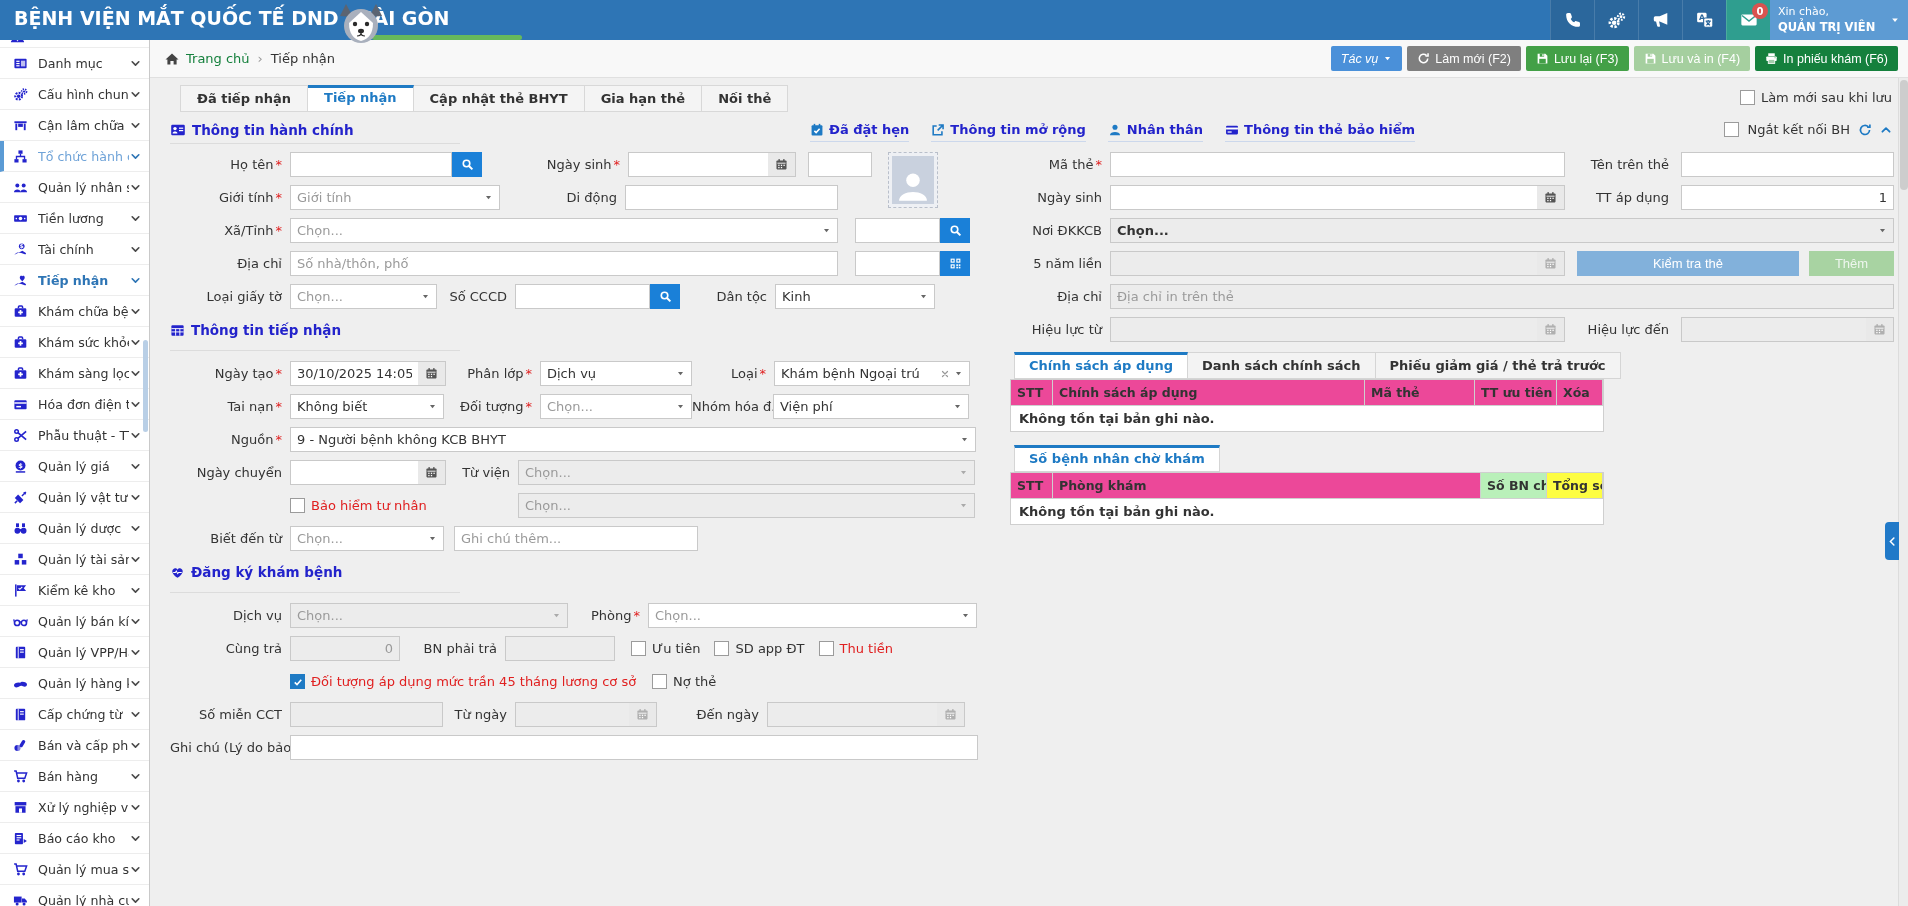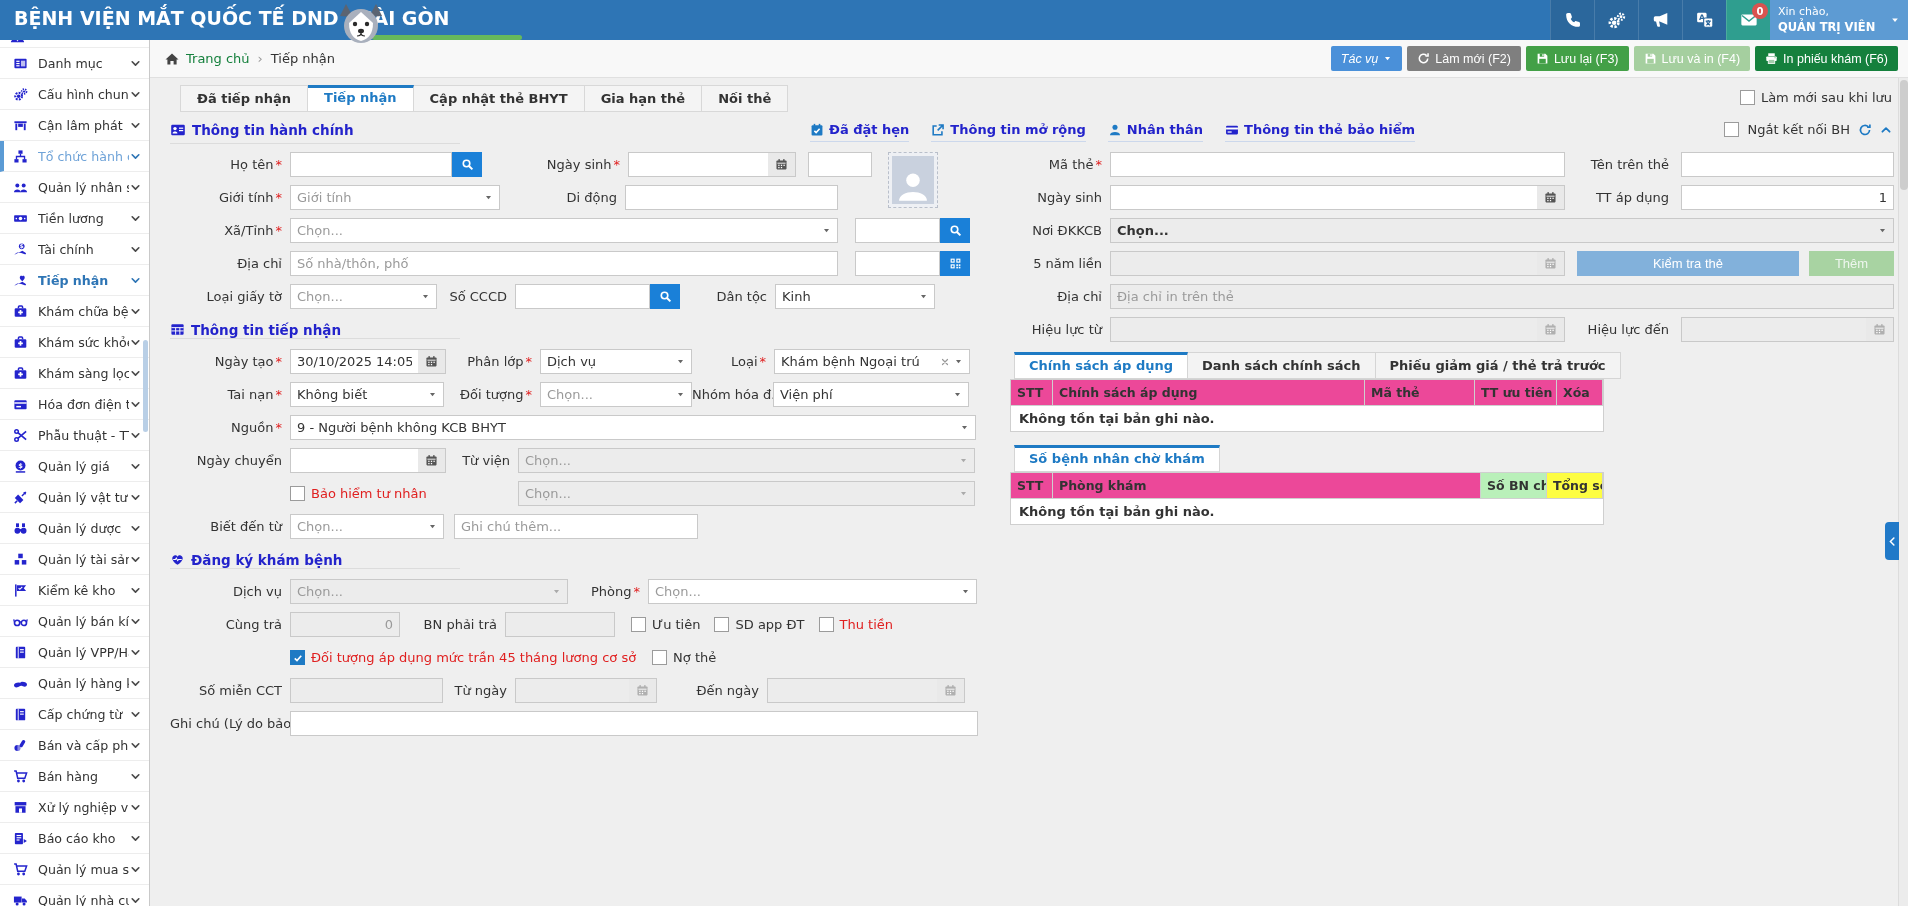--- a/index.html
+++ b/index.html
@@ -91,21 +91,21 @@
   .grp.fx { flex:1; }
   .icb { width:30px; height:25px; background:#1a80d8; border:1px solid #1a80d8; display:flex; align-items:center;
          justify-content:center; cursor:pointer; flex:none; }
   .calb { width:28px; height:25px; background:#e9e9e9; border:1px solid #c9c9c9; border-left:none; display:flex;
           align-items:center; justify-content:center; cursor:pointer; flex:none; }
   .cb { width:15px; height:15px; border:1px solid #9b9b9b; background:#fff; display:inline-flex; align-items:center;
         justify-content:center; cursor:pointer; flex:none; }
   .cb.on { background:#1e7ac4; border-color:#1e7ac4; }
   .cbl { margin-left:6px; font-size:13px; color:#333; white-space:nowrap; }
   .cbl.red { color:#e02020; }
-  .sech { display:flex; align-items:flex-start; gap:6px; width:290px; margin:13px 0 10px; padding-bottom:0;
+  .sech { display:flex; align-items:center; gap:6px; width:290px; margin:13px 0 10px; padding-bottom:12px;
           border-bottom:1px solid #dcdcdc; color:#2323cb; font-weight:bold; font-size:13.5px; }
   .avatar { position:absolute; left:718px; top:0; width:50px; height:56px; background:#eef0f4;
             border:1px dashed #b9bfca; padding:3px; cursor:pointer; }
   .av-in { width:100%; height:100%; background:#c9d1de; display:flex; align-items:flex-end; justify-content:center; overflow:hidden; }
 
   .btnc { height:25px; background:#82b1db; border:none; color:#fff; font-size:13px; cursor:pointer; flex:none; }
   .btna { height:25px; background:#a8d3a2; border:none; color:#eef6ee; font-size:13px; cursor:pointer; }
 
   .ptabs { display:flex; margin:10px 0 0 4px; }
   .ptab { padding:5px 14px; background:#f3f3f3; border:1px solid #d5d5d5; border-left:none; font-weight:bold;
@@ -245,21 +245,21 @@
       </li>
       <li class="s-item">
         <span class="s-ic">
           <svg width="15" height="15" viewBox="0 0 16 16" style="display:block">
             <rect x="1.5" y="3.5" width="13" height="2" fill="#2424cd"></rect>
             <rect x="2.5" y="6" width="2" height="7" fill="#2424cd"></rect>
             <rect x="11.5" y="6" width="2" height="7" fill="#2424cd"></rect>
             <rect x="5.5" y="6" width="5" height="3.5" fill="#2424cd"></rect>
           </svg>
         </span>
-        <span class="s-lb">Cận lâm phát</span>
+        <span class="s-lb">Cận lâm chữa</span>
         <span class="s-ch">
           <svg width="11" height="11" viewBox="0 0 16 16" style="display:block">
             <path d="M3.2 5.5 L8 10.3 L12.8 5.5" fill="none" stroke="#4a4a4a" stroke-width="2.4" stroke-linecap="round" stroke-linejoin="round"></path>
           </svg>
         </span>
       </li>
       <li class="s-item highlight">
         <span class="s-ic">
           <svg width="15" height="15" viewBox="0 0 16 16" style="display:block">
             <rect x="5.8" y="1.5" width="4.4" height="3.6" fill="#2424cd"></rect>

